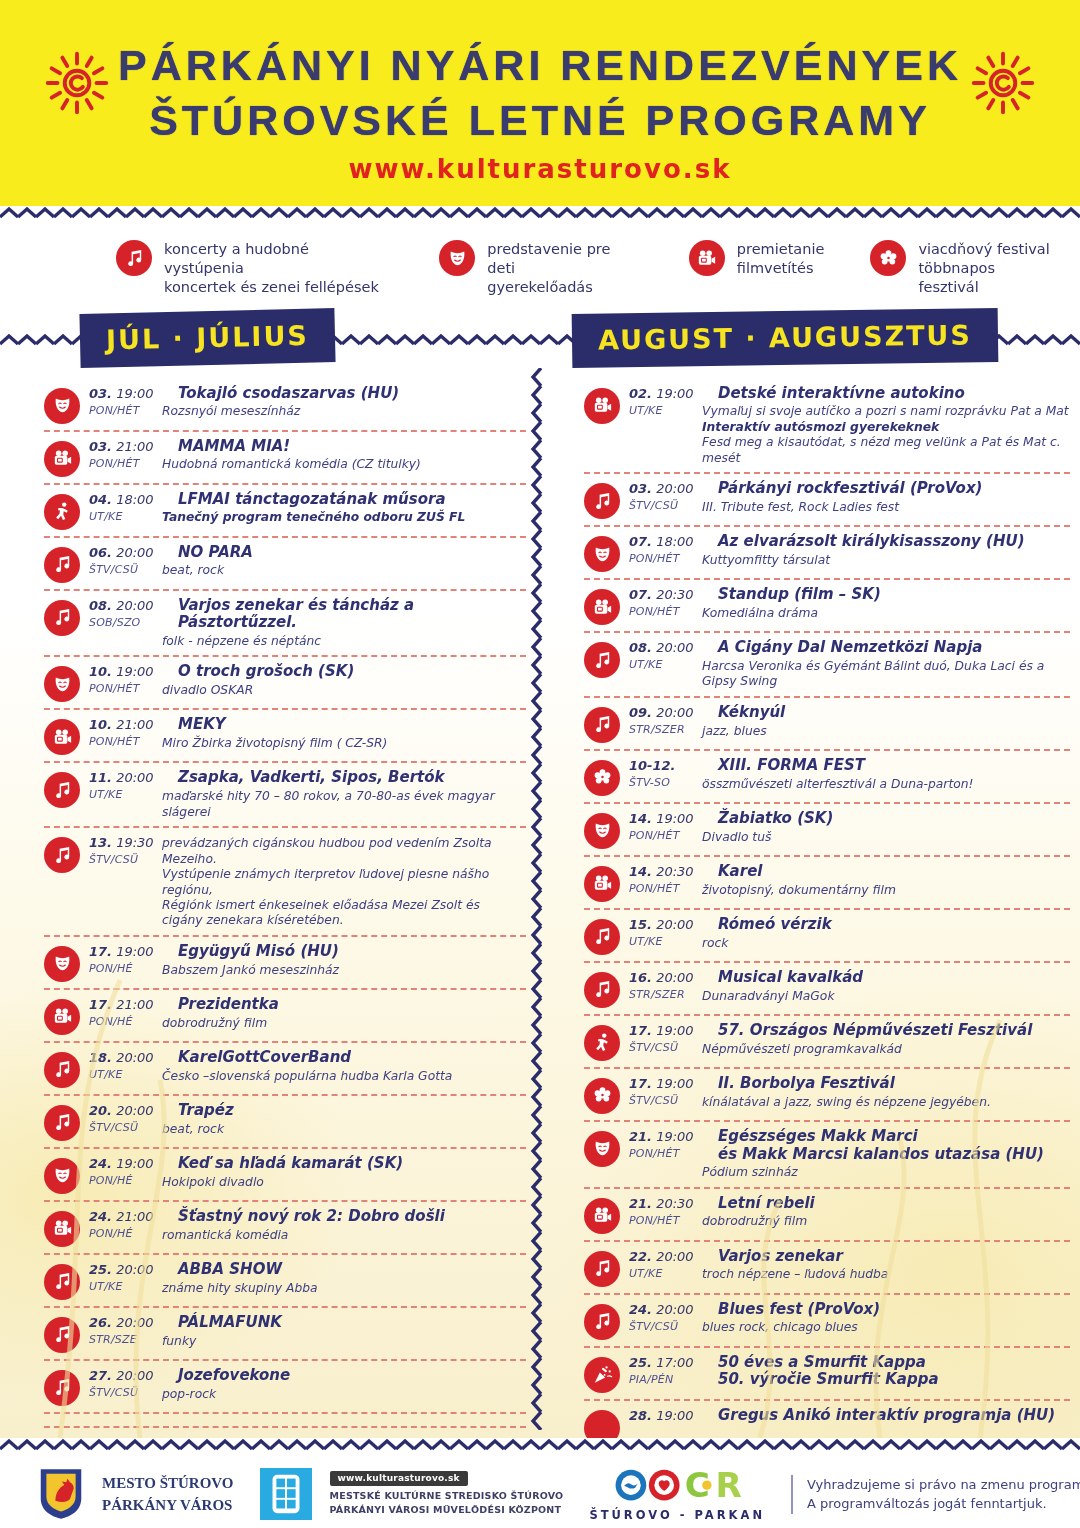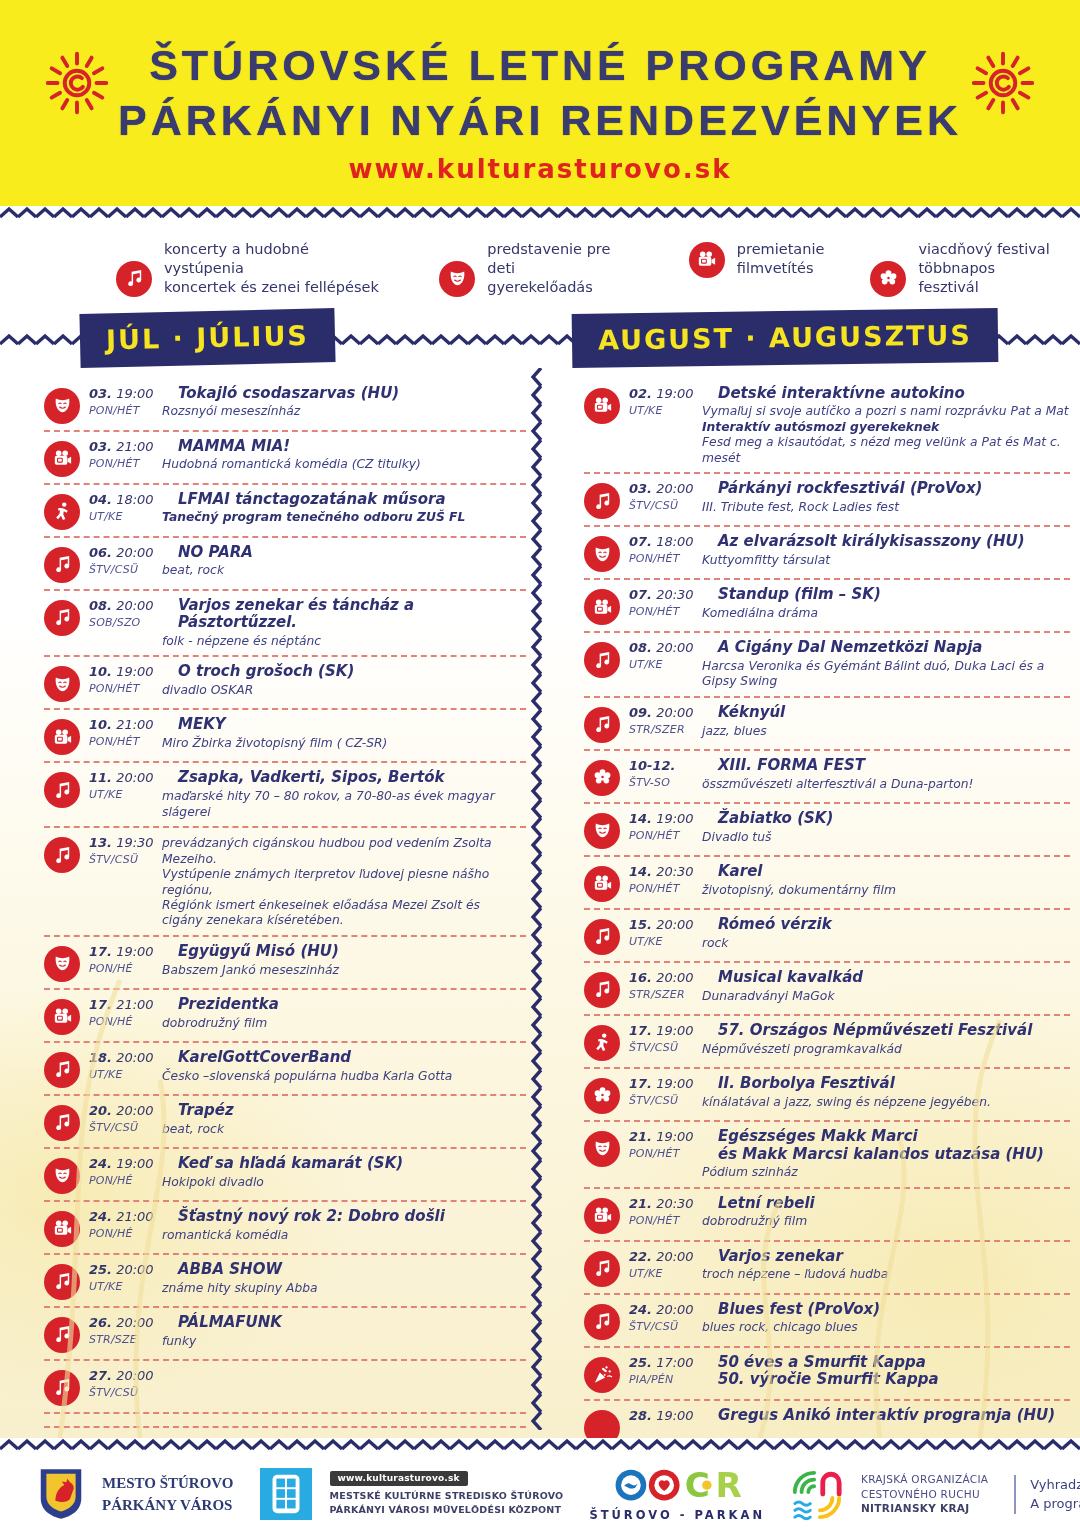--- a/index.html
+++ b/index.html
@@ -16,21 +16,21 @@
   .zzh{width:100%;height:14px;display:block;}
   .zzv{position:absolute;left:530px;top:148px;width:14px;height:1062px;pointer-events:none;}
   
   .mid{position:relative;height:1218px;box-sizing:border-box;overflow:hidden;
     background:
       radial-gradient(420px 300px at 6% 80%, rgba(244,228,150,.55), transparent 70%),
       radial-gradient(560px 420px at 88% 86%, rgba(244,228,150,.5), transparent 70%),
       linear-gradient(180deg,#ffffff 32%,#fdf8e4 62%,#f8efcc 100%);}
   .deco{position:absolute;inset:0;pointer-events:none;}
   .legend{display:flex;align-items:flex-start;padding:20px 20px 8px 116px;gap:46px;}
-  .lg-item{display:flex;align-items:flex-end;gap:12px;}
+  .lg-item{display:flex;align-items:flex-start;gap:12px;}
   .lg-txt{font-size:14.5px;line-height:1.3;color:#34356a;}
   .ico{width:36px;height:36px;border-radius:50%;background:#d6232a;flex:none;
        display:flex;align-items:center;justify-content:center;}
   .ico svg{width:23px;height:23px;display:block;}
   
   .month-row{position:relative;height:66px;margin-top:4px;}
   .month-row .zz{position:absolute;left:0;right:0;top:24px;}
   .banner{position:absolute;top:2px;background:#2b2d6b;color:#f5e41f;font-weight:800;
           font-size:27px;letter-spacing:2px;padding:11px 26px 12px;transform:rotate(-1.3deg);white-space:nowrap;}
   .banner.jul{left:80px;} .banner.aug{left:572px;transform:rotate(-0.8deg);}
@@ -83,22 +83,22 @@
       <path d="M30 20h5M28.7 25l4.3 2.5M25 28.7l2.5 4.3M20 30v5M15 28.7l-2.5 4.3M11.3 25l-4.3 2.5M10 20H5M11.3 15l-4.3-2.5M15 11.3 12.5 7M20 10V5M25 11.3 27.5 7M28.7 15l4.3-2.5"></path>
     </g>
   </svg>
   <svg class="sun r" viewBox="0 0 40 40">
     <g stroke="#d6232a" fill="none" stroke-width="2" stroke-linecap="round">
       <circle cx="20" cy="20" r="6.3"></circle>
       <path d="M22.5 17.5a3.4 3.4 0 1 0 .5 4.5"></path>
       <path d="M30 20h5M28.7 25l4.3 2.5M25 28.7l2.5 4.3M20 30v5M15 28.7l-2.5 4.3M11.3 25l-4.3 2.5M10 20H5M11.3 15l-4.3-2.5M15 11.3 12.5 7M20 10V5M25 11.3 27.5 7M28.7 15l4.3-2.5"></path>
     </g>
   </svg>
+  <div class="title">PÁRKÁNYI NYÁRI RENDEZVÉNYEK</div>
   <div class="title">ŠTÚROVSKÉ LETNÉ PROGRAMY</div>
-  <div class="title">PÁRKÁNYI NYÁRI RENDEZVÉNYEK</div>
   <div class="url">www.kulturasturovo.sk</div>
 </div>
 <svg class="zzh">
     <rect width="100%" height="100%" fill="url(#zzh)"></rect>
   </svg>
 
 <div class="mid">
   <svg class="deco" viewBox="0 0 1080 1218">
     <g fill="none" stroke="#f1e09e" stroke-width="5" opacity=".6">
       <path d="M60 1218 C 90 1000, 60 900, 120 760"></path>
@@ -558,20 +558,28 @@
 
         <div class="ev">
           <span class="ico">
             <svg viewBox="0 0 24 24">
               <path fill="#fff" d="M9 5l10-2v10.6a2.5 2.5 0 1 1-1.5-2.3V6.2L10.5 7.6v9.8A2.5 2.5 0 1 1 9 15.1Z"></path>
             </svg>
           </span>
           <div class="date">
             <div class="d1"><span class="dn">27.</span> <span>20:00</span></div>
             <div class="day">ŠTV/CSÜ</div>
+          </div>
+          <div class="txt">
+            <div class="t">
+              <div>Jozefovekone</div>
+            </div>
+            <div class="ds">
+              <div>pop-rock</div>
+            </div>
           </div>
         </div>
 
         <div class="ev">
           
           
           
         </div>
 
       </div>
@@ -1050,36 +1058,18 @@
       <circle cx="60" cy="22" r="18" fill="#d6232a"></circle>
         <circle cx="60" cy="22" r="11.5" fill="#fff"></circle>
       <path d="M60 29c-4-3-6.5-6-6.5-9a3.8 3.8 0 0 1 6.5-2.6A3.8 3.8 0 0 1 66.5 20c0 3-2.5 6-6.5 9Z" fill="#d6232a"></path>
       <text x="84" y="36" font-family="DejaVu Sans" font-size="40" font-weight="900" fill="#8dc63f">C</text>
       <circle cx="110" cy="22" r="5.5" fill="#f2c52e"></circle>
       <text x="120" y="36" font-family="DejaVu Sans" font-size="40" font-weight="900" fill="#a8d14b">R</text>
     </svg>
     <div class="oocr-cap">ŠTÚROVO - PARKAN</div>
   </div>
 
-  <div class="flogo">
-    <svg width="52" height="54" viewBox="0 0 54 56">
-      <g fill="none" stroke-linecap="round">
-        <path d="M24 6A20 20 0 0 0 4 26" stroke="#39b54a" stroke-width="4"></path>
-        <path d="M24 13A13 13 0 0 0 11 26" stroke="#39b54a" stroke-width="4"></path>
-        <path d="M24 20a6 6 0 0 0-6 6" stroke="#39b54a" stroke-width="4"></path>
-        <path d="M33 28V16a8.5 8.5 0 0 1 17 0v12" stroke="#ec1e4c" stroke-width="5"></path>
-        <path d="M30 52a20 20 0 0 0 20-20" stroke="#f9c21a" stroke-width="4"></path>
-        <path d="M30 45a13 13 0 0 0 13-13" stroke="#f9c21a" stroke-width="4"></path>
-        <path d="M4 38q4-3.5 8 0t8 0M4 45q4-3.5 8 0t8 0M4 52q4-3.5 8 0t8 0" stroke="#29abe2" stroke-width="3"></path>
-      </g>
-    </svg>
-    <div class="kocr-txt">
-      <div>KRAJSKÁ ORGANIZÁCIA</div>
-      <div>CESTOVNÉHO RUCHU</div>
-      <div class="b">NITRIANSKY KRAJ</div>
-    </div>
-  </div>
 
   <div class="note">
     <div>Vyhradzujeme si právo na zmenu programov.</div>
     <div>A programváltozás jogát fenntartjuk.</div>
   </div>
 </div>
 
 </body></html>

